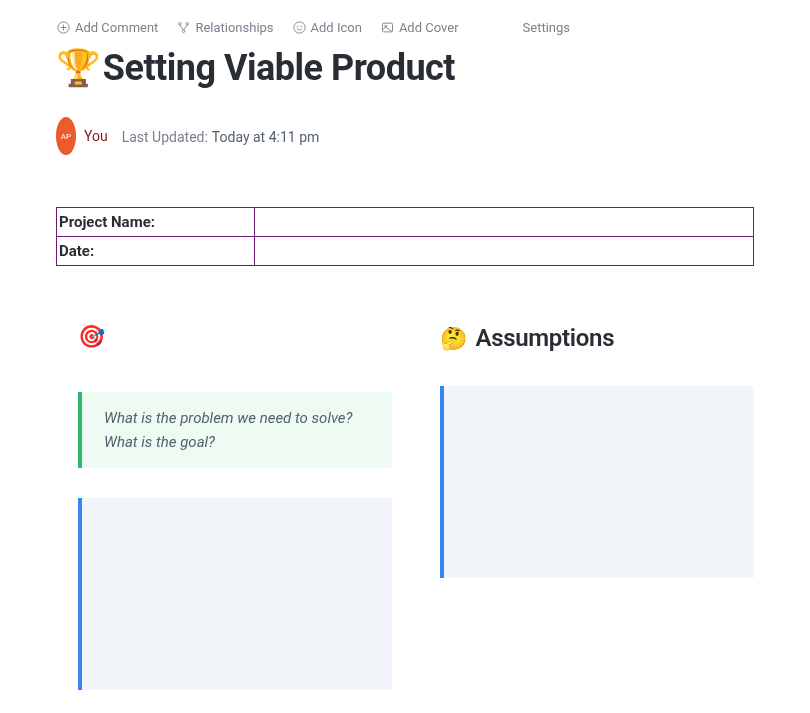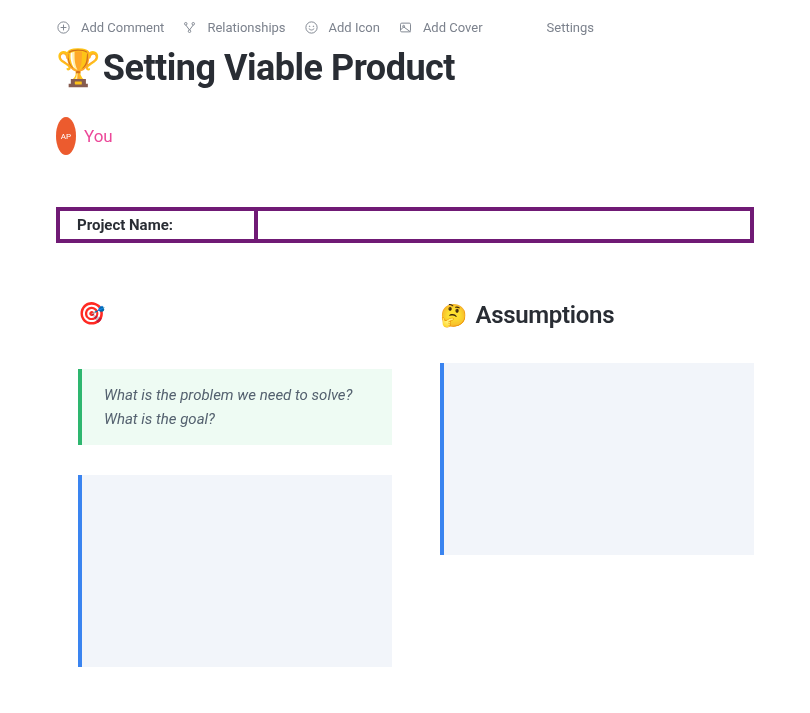--- a/index.html
+++ b/index.html
@@ -16,21 +16,21 @@
     }
     .toolbar {
       display: flex;
       gap: 18px;
       align-items: center;
       margin-bottom: 12px;
     }
     .toolbar-item {
       display: flex;
       align-items: center;
-      gap: 10px;
+      gap: 4px;
       color: #7c828d;
       font-size: 13px;
       cursor: pointer;
     }
     .toolbar-item.settings {
       color: #7c828d;
       font-weight: 400;
       margin-left: 46px;
     }
     .toolbar-icon {
@@ -79,39 +79,39 @@
       color: #fff;
       font-size: 8px;
       font-weight: 400;
     }
     .avatar-wrap {
       display: flex;
       align-items: center;
       gap: 8px;
     }
     .you-label {
-      color: #ec4899;
-      font-size: 17px;
+      color: #7f1d1d;
+      font-size: 14px;
     }
     .updated-label {
       color: #7c828d;
       font-size: 14px;
     }
     .updated-time {
       color: #54616f;
       font-size: 14px;
     }
     .info-table {
       width: 100%;
       border-collapse: collapse;
       margin-bottom: 58px;
     }
     .info-table td {
-      border: 4px solid #701a75;
-      padding: 5px 17px;
+      border: 1px solid #701a75;
+      padding: 5px 2px;
       font-size: 15px;
       font-weight: 700;
       color: #292d34;
     }
     .info-table td.label-cell {
       width: 198px;
     }
     .columns {
       display: flex;
       gap: 48px;
@@ -208,26 +208,34 @@
 <div class="title">
   <span class="title-emoji">🏆</span>
   <span class="title-text">Setting Viable Product</span>
 </div>
 
 <div class="meta-row">
   <div class="avatar-wrap">
     <div class="avatar">AP</div>
     <span class="you-label">You</span>
   </div>
+  <div>
+    <span class="updated-label">Last Updated:</span>
+    <span class="updated-time">Today at 4:11 pm</span>
+  </div>
 </div>
 
 <table class="info-table">
   <tbody>
       <tr>
     <td class="label-cell">Project Name:</td>
+    <td></td>
+  </tr>
+  <tr>
+    <td class="label-cell">Date:</td>
     <td></td>
   </tr>
 </tbody>
   </table>
 
 <div class="columns">
   <div class="column">
     <div class="section-heading">
       <span class="section-emoji">🎯</span>
     </div>

